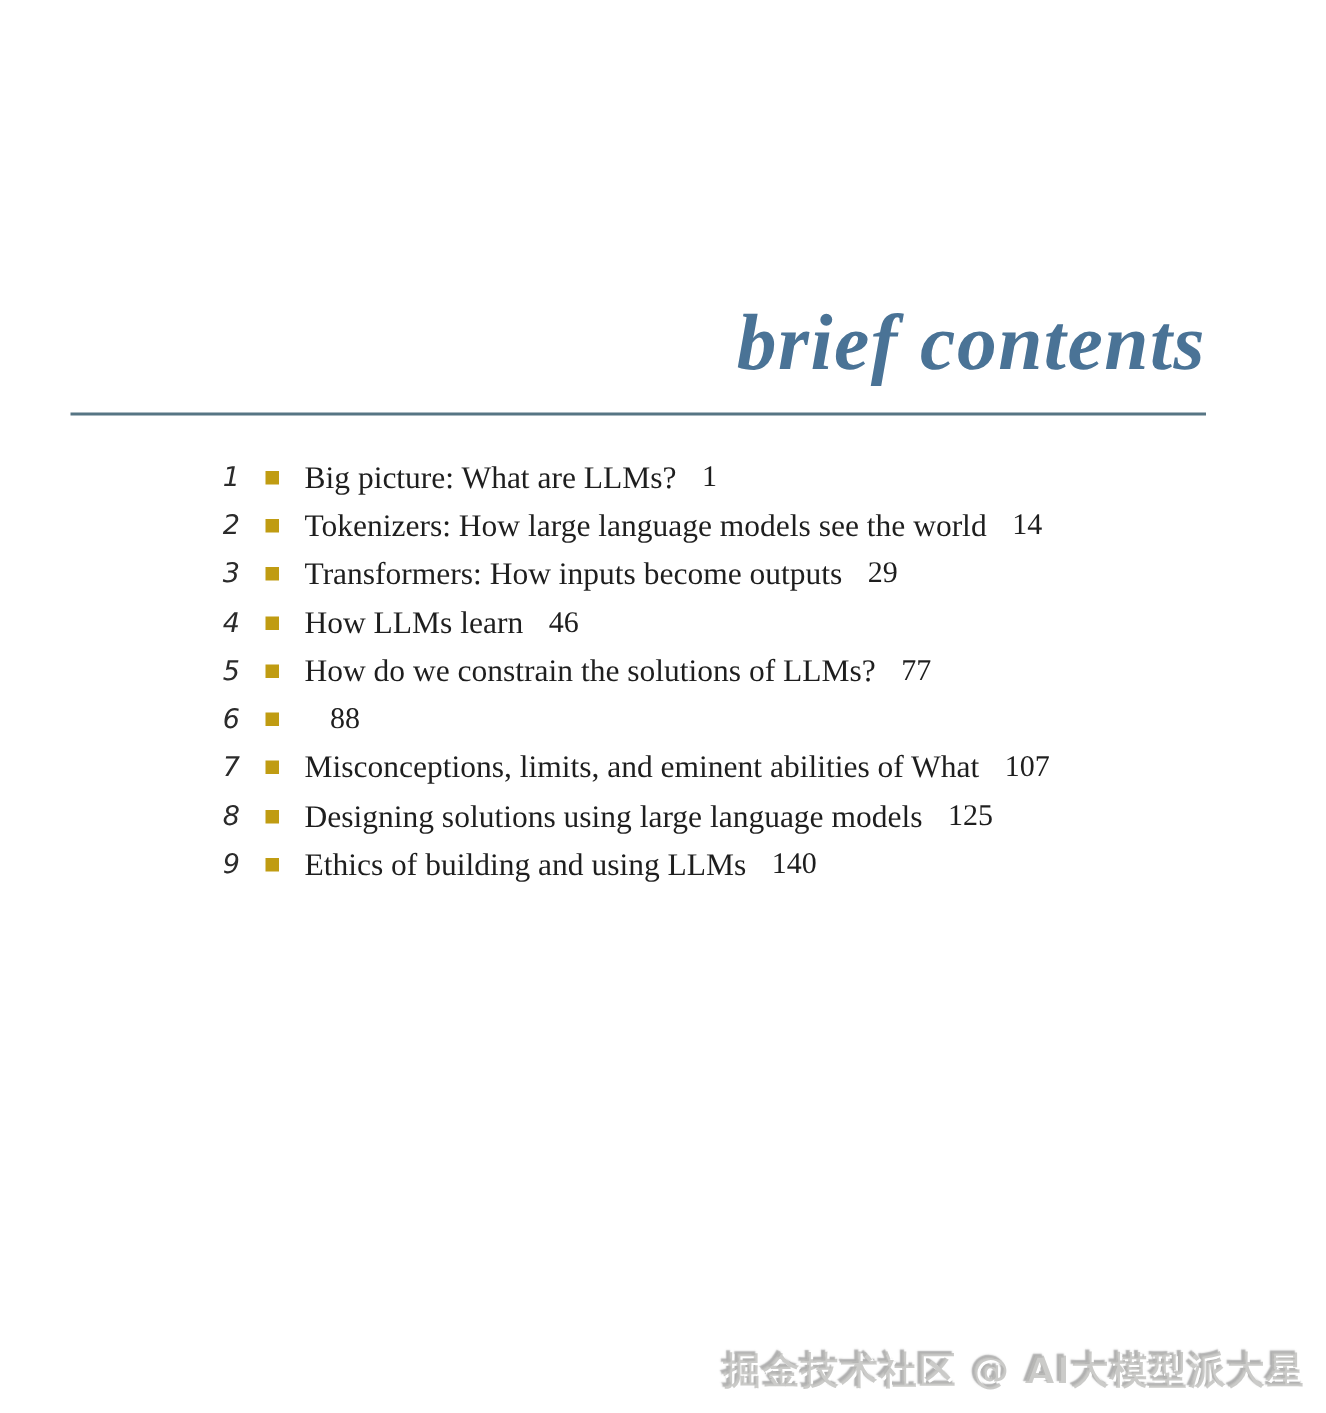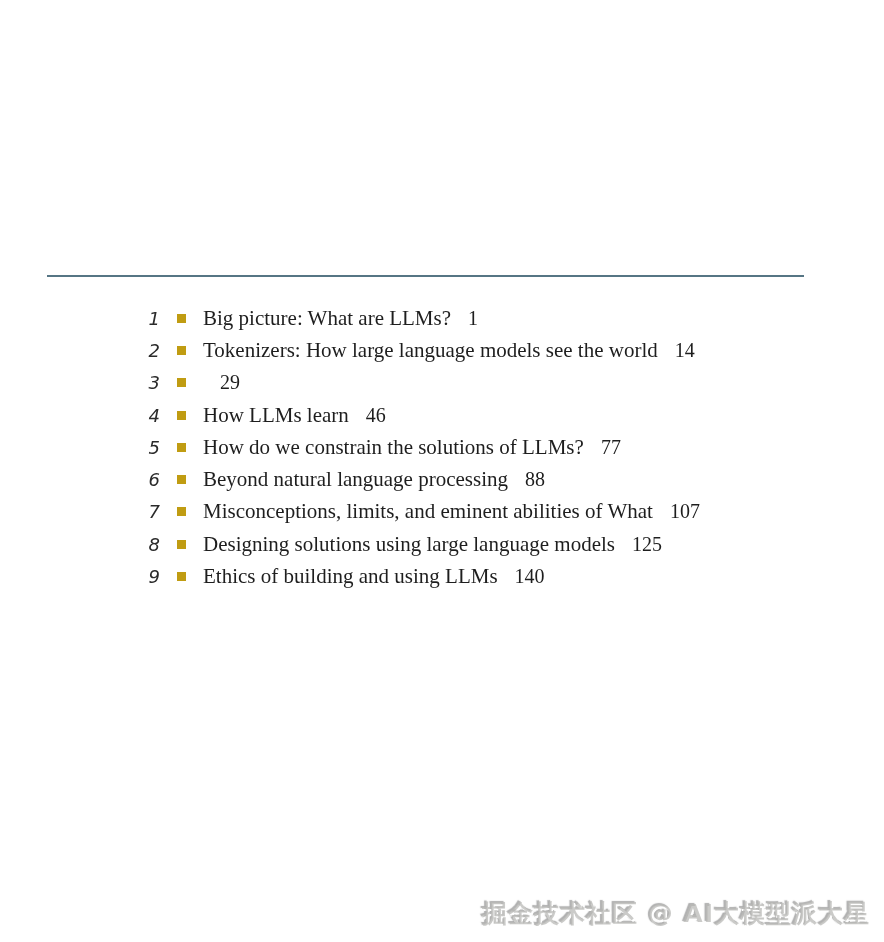--- a/index.html
+++ b/index.html
@@ -93,20 +93,21 @@
     color: rgba(185, 185, 183, 0.75);
     text-shadow: 1.5px 1.5px 0 #ffffff, -1.5px -1.5px 1px rgba(110, 110, 110, 0.55);
     white-space: nowrap;
   }
 </style>
 </head>
 <body>
 
 <div class="page">
 
+  <h1 class="page-title">brief contents</h1>
 
   <div class="rule"></div>
 
   <ul class="toc">
 
       <li class="toc-row">
         <span class="chapter-num">1</span>
         <span class="chapter-bullet"></span>
         <span class="chapter-title">Big picture: What are LLMs?</span>
         <span class="chapter-page">1</span>
@@ -115,41 +116,41 @@
       <li class="toc-row">
         <span class="chapter-num">2</span>
         <span class="chapter-bullet"></span>
         <span class="chapter-title">Tokenizers: How large language models see the world</span>
         <span class="chapter-page">14</span>
       </li>
 
       <li class="toc-row">
         <span class="chapter-num">3</span>
         <span class="chapter-bullet"></span>
+        <span class="chapter-title">Transformers: How inputs become outputs</span>
         <span class="chapter-page">29</span>
       </li>
 
       <li class="toc-row">
         <span class="chapter-num">4</span>
         <span class="chapter-bullet"></span>
         <span class="chapter-title">How LLMs learn</span>
         <span class="chapter-page">46</span>
       </li>
 
       <li class="toc-row">
         <span class="chapter-num">5</span>
         <span class="chapter-bullet"></span>
         <span class="chapter-title">How do we constrain the solutions of LLMs?</span>
         <span class="chapter-page">77</span>
       </li>
 
       <li class="toc-row">
         <span class="chapter-num">6</span>
         <span class="chapter-bullet"></span>
-        <span class="chapter-title">Beyond natural language processing</span>
         <span class="chapter-page">88</span>
       </li>
 
       <li class="toc-row">
         <span class="chapter-num">7</span>
         <span class="chapter-bullet"></span>
         <span class="chapter-title">Misconceptions, limits, and eminent abilities of What</span>
         <span class="chapter-page">107</span>
       </li>
 

